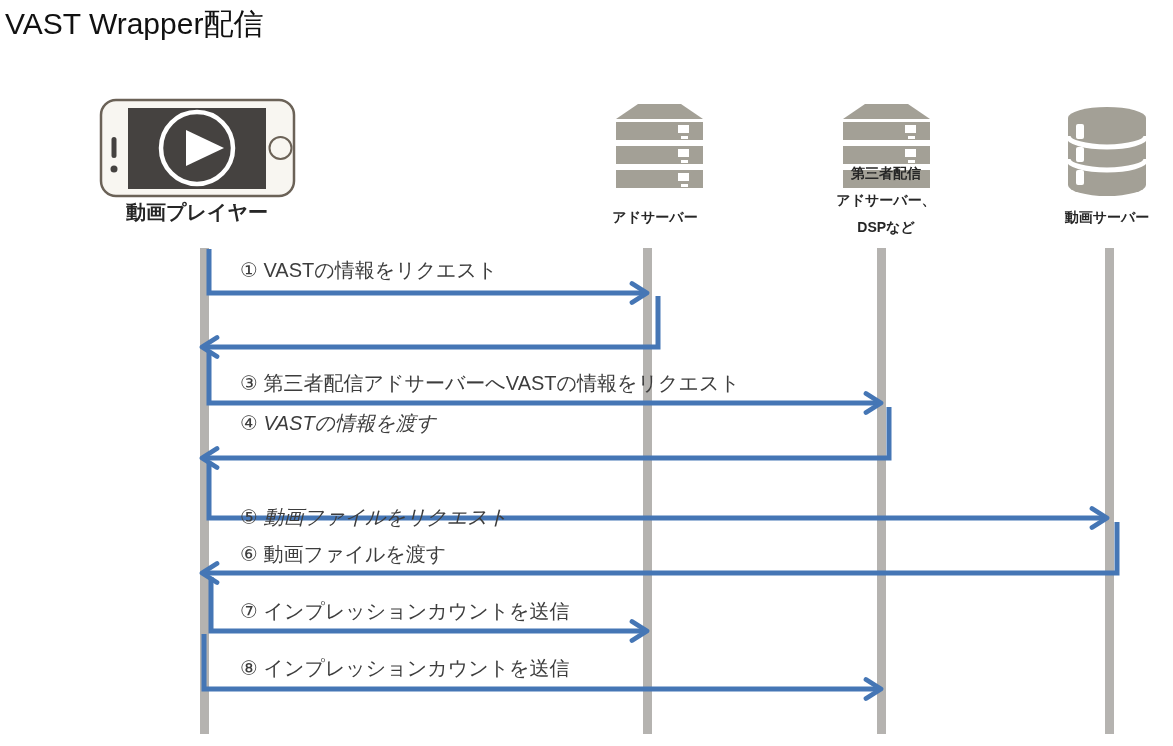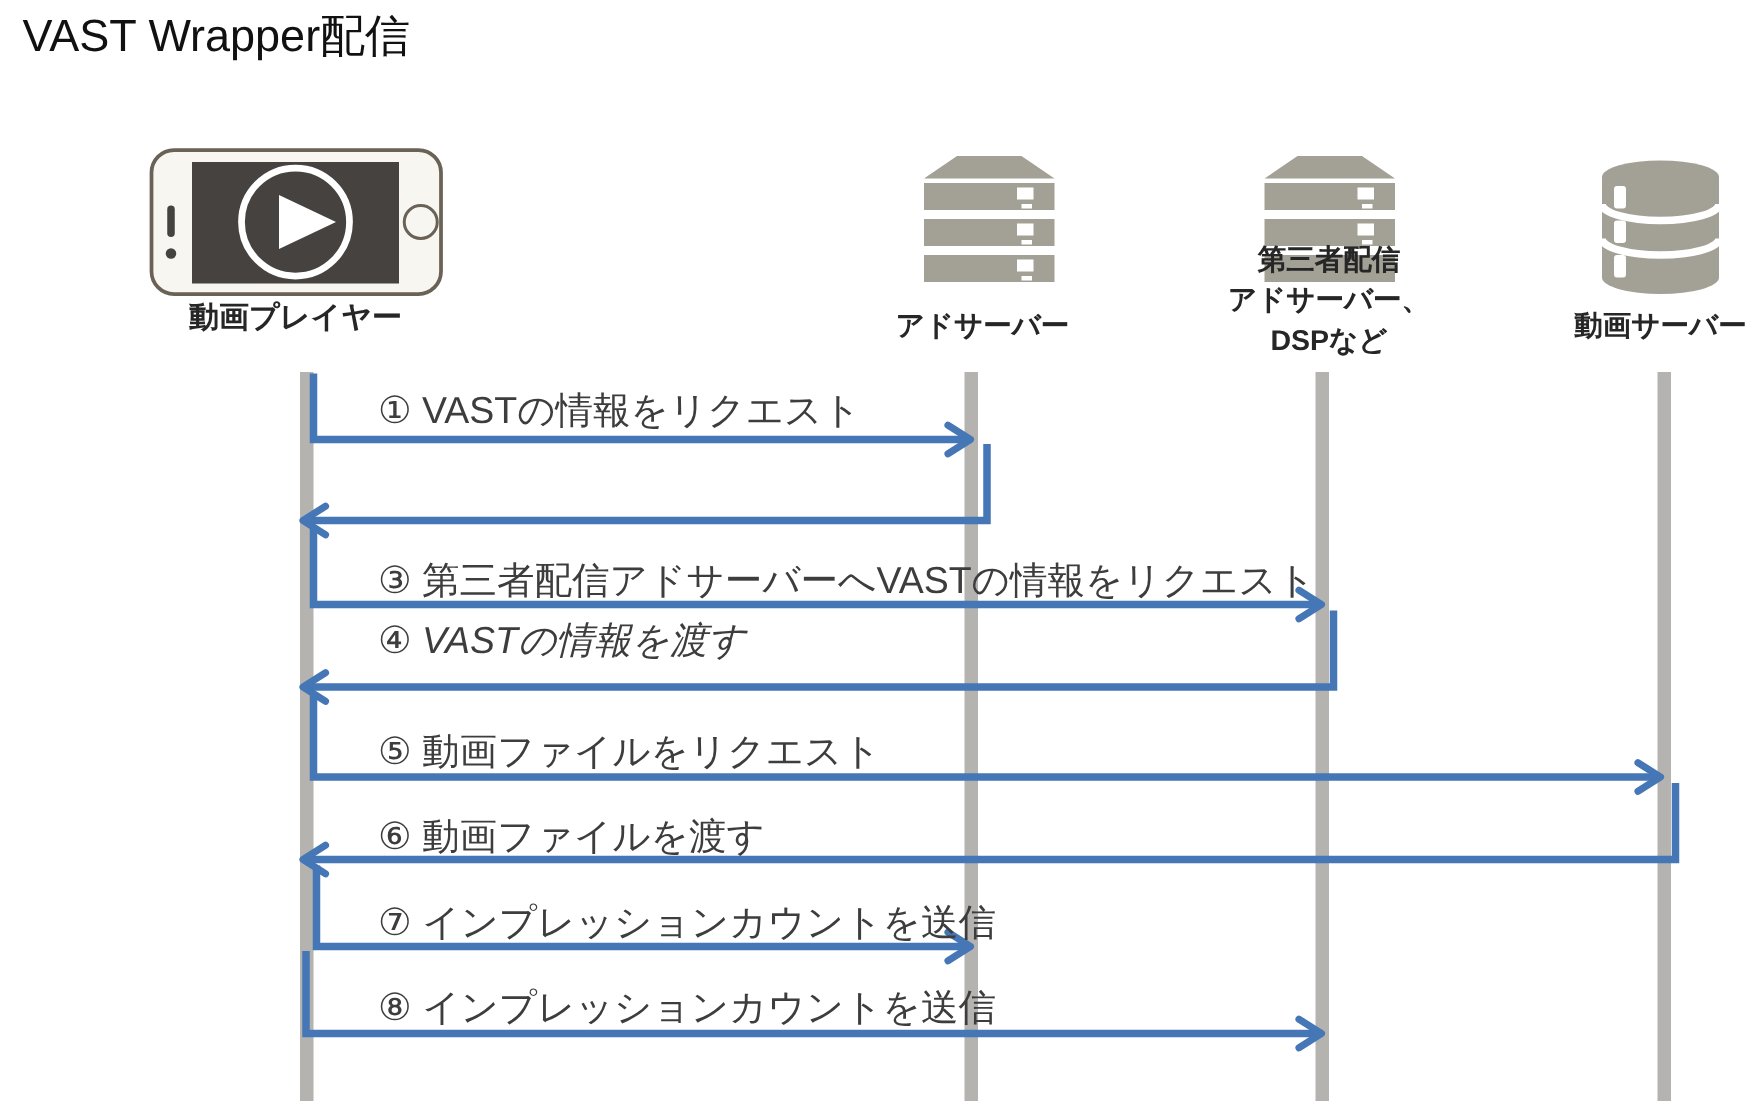--- a/index.html
+++ b/index.html
@@ -3,36 +3,36 @@
 <meta charset="utf-8">
 <style>
   :root{
     --arrow:#4576b5; --lifeline:#b5b3b0; --icon:#a3a096;
     --screen:#454240; --phone_body:#f8f6f1; --phone_outline:#6b6257;
     --text:#3d3d3d; --label:#262626; --title:#111111; --bg:#ffffff;
   }
   html,body{margin:0;padding:0;background:var(--bg);}
   body{font-family:"Liberation Sans","DejaVu Sans",sans-serif;}
   .canvas{position:relative;width:1173px;height:746px;background:var(--bg);overflow:hidden;}
-  .title{position:absolute;left:15px;top:4px;font-size:30px;font-weight:500;color:var(--title);letter-spacing:0px;}
+  .title{position:absolute;left:5px;top:4px;font-size:30px;font-weight:500;color:var(--title);letter-spacing:0px;}
   .overlay{position:absolute;left:0;top:0;width:1173px;height:746px;}
   .lifeline{fill:var(--lifeline);}
   .arrow{stroke:var(--arrow);stroke-width:5;fill:none;stroke-linejoin:miter;}
   .ah{stroke:var(--arrow);fill:none;}
   .ink{fill:var(--icon);}
   .cut{fill:#ffffff;}
   .sep{stroke:#ffffff;stroke-width:5;fill:none;}
   .phone-body{fill:var(--phone_body);stroke:var(--phone_outline);stroke-width:2.5;}
   .phone-dark{fill:var(--screen);}
   .phone-ring{fill:none;stroke:var(--phone_outline);stroke-width:2;}
   .play-ring{fill:none;stroke:#ffffff;stroke-width:4.5;}
   .play-tri{fill:#ffffff;}
-  .actor-label{position:absolute;text-align:center;font-weight:bold;font-size:19px;color:var(--label);line-height:27px;}
+  .actor-label{position:absolute;text-align:center;font-weight:bold;font-size:14px;color:var(--label);line-height:27px;}
   .player-label{font-size:20px;}
-  .msg{position:absolute;left:240px;font-size:25px;color:var(--text);white-space:nowrap;margin-left:12px;}
+  .msg{position:absolute;left:240px;font-size:20px;color:var(--text);white-space:nowrap;}
 </style>
 </head>
 <body>
 
 <div class="canvas">
 
   <div class="title">VAST Wrapper配信</div>
 
   <svg class="overlay" viewBox="0 0 1173 746" xmlns="http://www.w3.org/2000/svg">
     <defs>
@@ -106,18 +106,18 @@
   <div class="actor-label" style="left:801px;top:160px;width:170px;">
     <div>第三者配信</div>
     <div>アドサーバー、</div>
     <div>DSPなど</div>
   </div>
   <div class="actor-label" style="left:1027px;top:204px;width:160px;">動画サーバー</div>
 
   <div class="msg" style="top:257px;">① VASTの情報をリクエスト</div>
   <div class="msg" style="top:370px;">③ 第三者配信アドサーバーへVASTの情報をリクエスト</div>
   <div class="msg" style="top:410px;font-style:italic;">④ VASTの情報を渡す</div>
-  <div class="msg" style="top:484px;">⑤ 動画ファイルをリクエスト</div>
+  <div class="msg" style="top:504px;font-style:italic;">⑤ 動画ファイルをリクエスト</div>
   <div class="msg" style="top:541px;">⑥ 動画ファイルを渡す</div>
   <div class="msg" style="top:655px;">⑧ インプレッションカウントを送信</div>
   <div class="msg" style="top:598px;">⑦ インプレッションカウントを送信</div>
 
 </div>
 
 </body></html>

